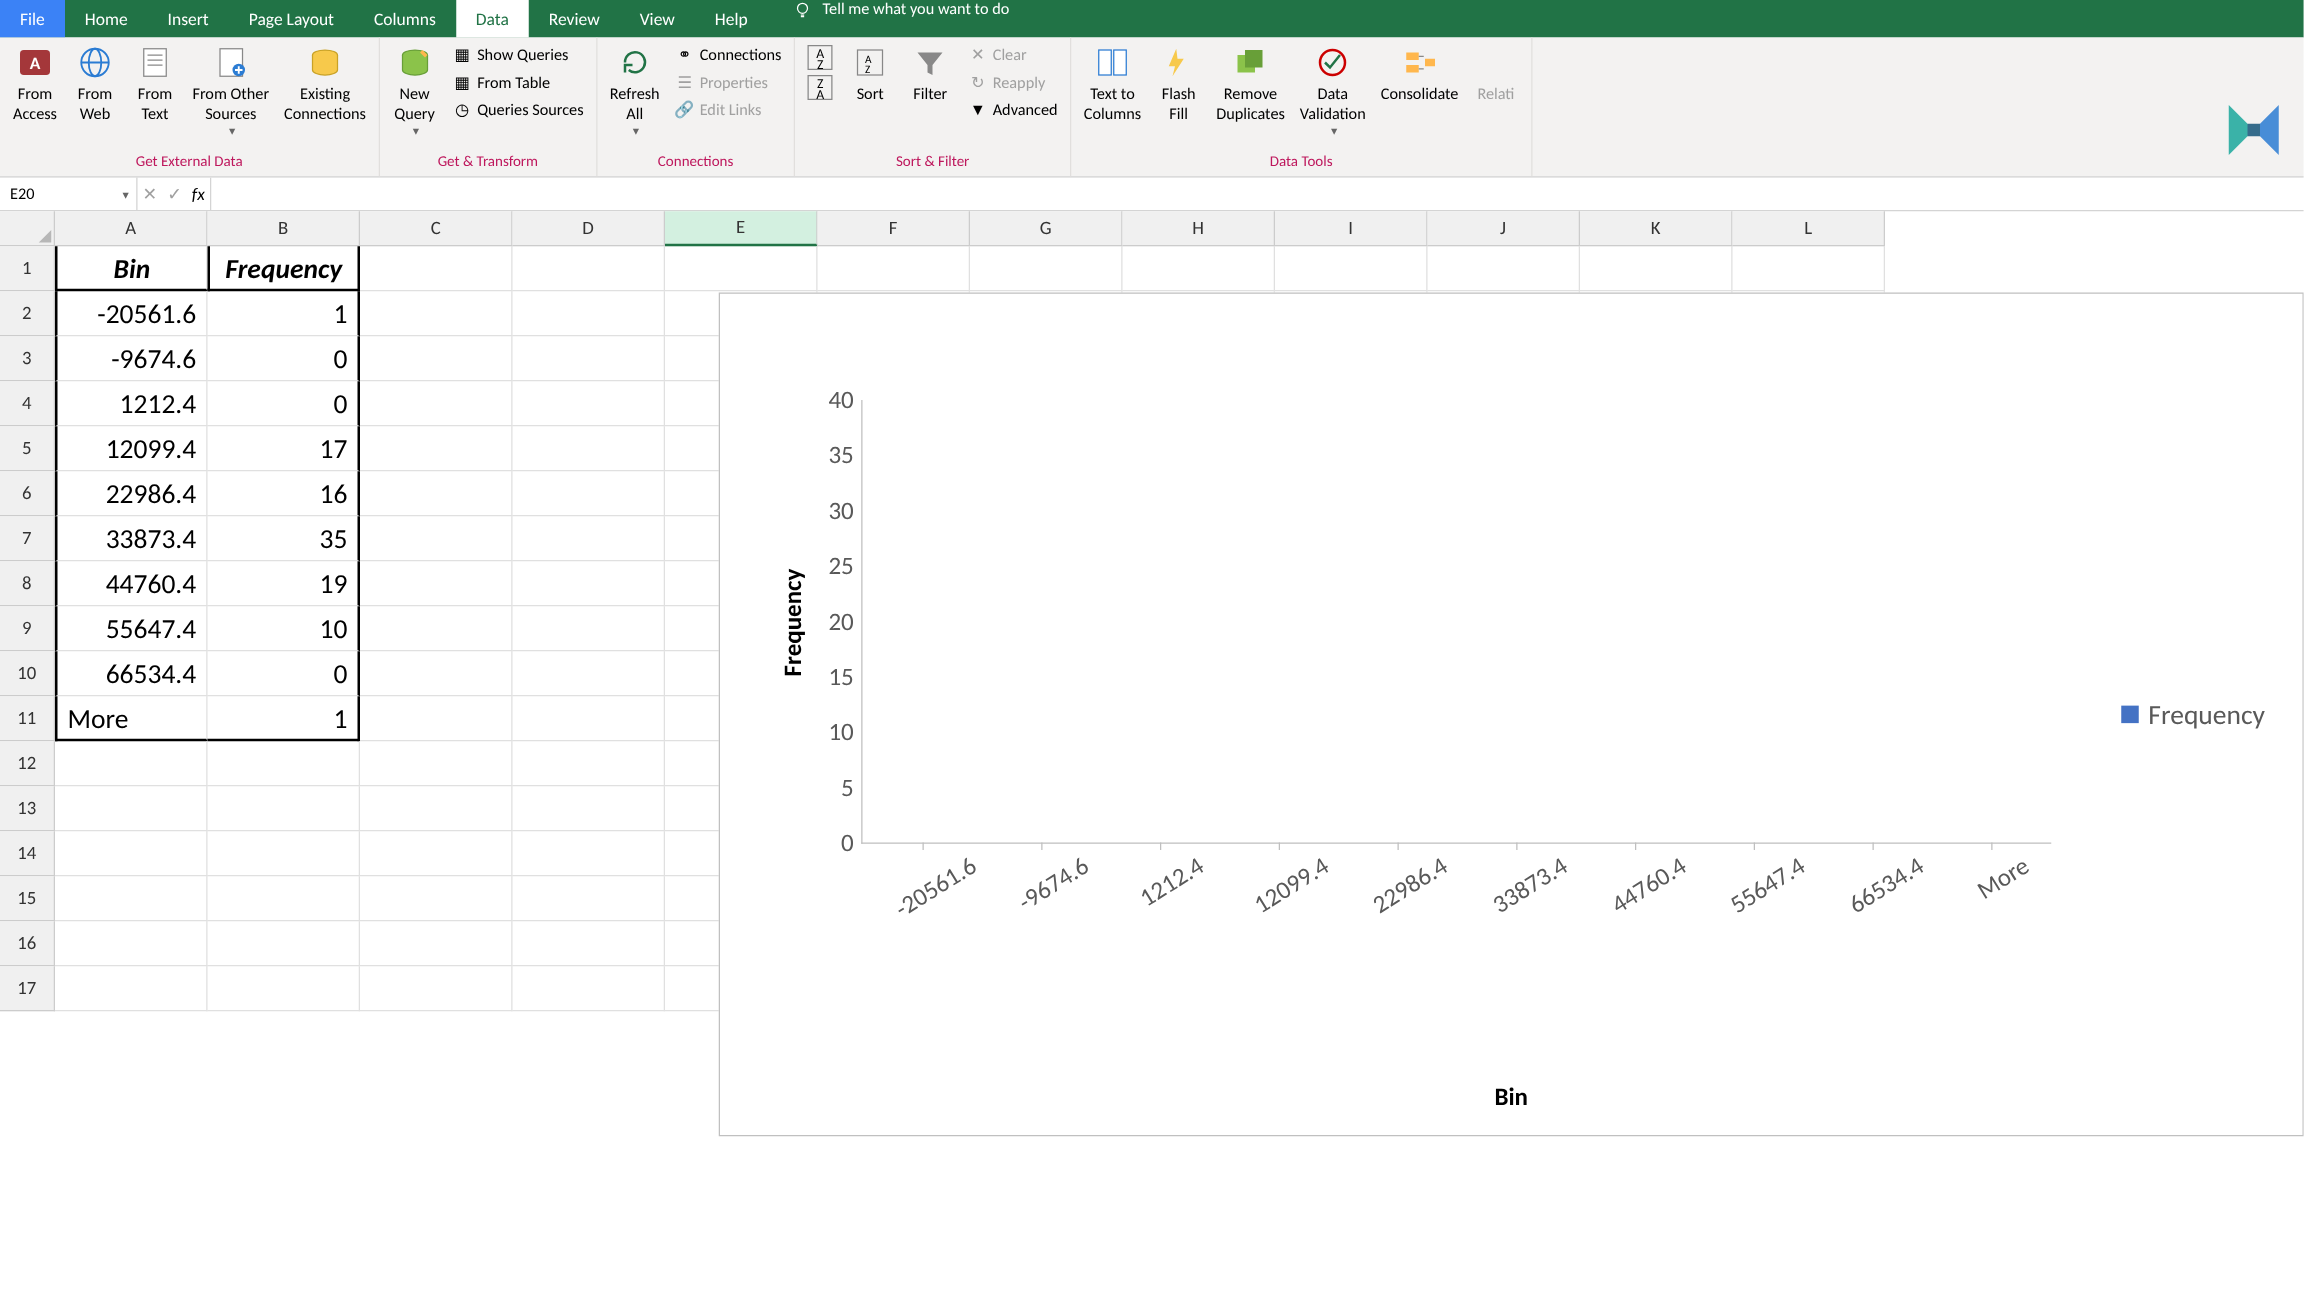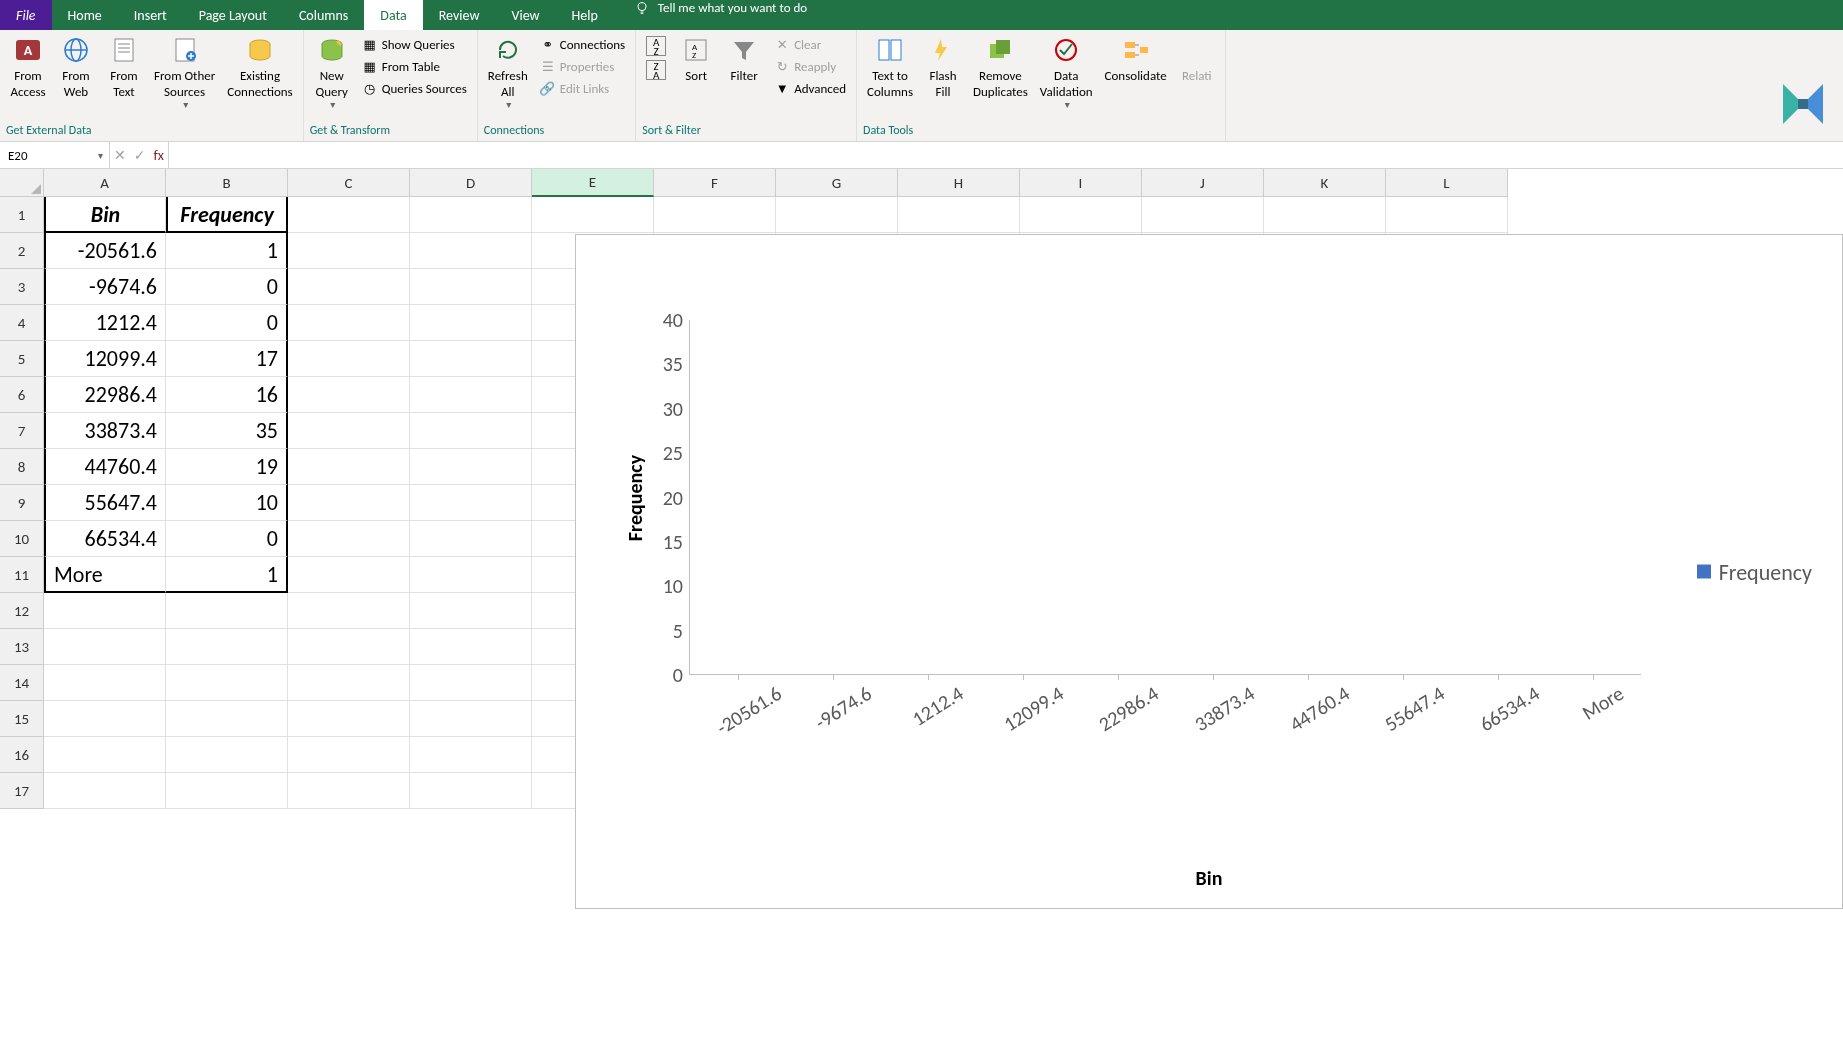--- a/index.html
+++ b/index.html
@@ -1,46 +1,46 @@
 <!DOCTYPE html>
 <html><head>
 <meta charset="utf-8">
 <style>
 * { box-sizing: border-box; margin: 0; padding: 0; }
 body { font-family: "Segoe UI", Calibri, sans-serif; font-size: 13px; background: #fff; overflow: hidden; width: 1843px; height: 1053px; }
 
 
 .ribbon-tabs { background: #217346; height: 30px; display: flex; align-items: stretch; color: #fff; }
 .ribbon-tab { padding: 0 16px; display: flex; align-items: center; cursor: pointer; font-size: 14px; }
-.ribbon-tab.file { background: #4c1d95; font-style: italic; }
+.ribbon-tab.file { background: #3b82f6; }
 .ribbon-tab.active { background: #fff; color: #217346; }
 .tell-me { display: flex; align-items: flex-start; margin-left: 20px; gap: 8px; }
 .tell-me svg { width: 16px; height: 16px; }
 
 
 .ribbon-content { background: #f3f2f1; border-bottom: 1px solid #d4d4d4; height: 112px; display: flex; position: relative; }
 .ribbon-group { border-right: 1px solid #e1dfdd; padding: 2px 6px 0 6px; display: flex; flex-direction: column; height: 100%; }
 .ribbon-group-body { flex: 1; display: flex; gap: 4px; align-items: flex-start; }
-.ribbon-group-label { font-size: 12px; color: #0f766e; padding: 2px 0 4px 0; }
+.ribbon-group-label { text-align: center; font-size: 12px; color: #be185d; padding: 2px 0 4px 0; }
 .ribbon-btn { display: flex; flex-direction: column; align-items: center; justify-content: flex-start; padding: 2px 4px; cursor: pointer; min-width: 44px; text-align: center; font-size: 13px; line-height: 1.2; }
 .ribbon-btn .icon { width: 32px; height: 32px; margin-bottom: 2px; display: flex; align-items: center; justify-content: center; }
 .ribbon-small-list { display: flex; flex-direction: column; gap: 2px; padding-top: 2px; }
 .ribbon-small { display: flex; align-items: center; gap: 4px; padding: 2px 4px; cursor: pointer; font-size: 13px; }
 .ribbon-small.disabled { color: #a0a0a0; }
 .ribbon-small .icon-sm { width: 16px; height: 16px; display: flex; align-items: center; justify-content: center; }
 .sort-icons { display: flex; flex-direction: column; gap: 4px; padding: 4px; }
 .sort-icon { width: 20px; height: 20px; font-size: 11px; border: 1px solid #888; text-align: center; cursor: pointer; display:flex; flex-direction:column; line-height:9px; padding-top:1px;}
 
 
 .formula-bar { height: 27px; display: flex; border-bottom: 1px solid #d4d4d4; align-items: stretch; }
 .name-box { width: 110px; border-right: 1px solid #d4d4d4; display: flex; align-items: center; padding: 0 8px; font-size: 13px; position:relative; }
 .name-box::after{content:"▾"; position:absolute; right:6px; color:#666; font-size:10px;}
 .fb-icons { display: flex; align-items: center; border-right: 1px solid #d4d4d4; padding: 0 4px; gap: 8px; color: #a0a0a0; }
 .fb-icons span { cursor: pointer; font-size: 14px; }
-.fb-icons .fx { color: #7f1d1d; }
+.fb-icons .fx { font-style: italic; color: #000000; }
 .formula-input { flex: 1; padding: 0 8px; display: flex; align-items: center; }
 
 
 .grid-area { position: relative; height: 880px; }
 .corner { position: absolute; left: 0; top: 0; width: 44px; height: 28px; background: #f0f0f0; border-right: 1px solid #ccc; border-bottom: 1px solid #ccc; }
 .corner::after{content:""; position:absolute; right:2px; bottom:2px; width:0;height:0; border-left:10px solid transparent; border-bottom:10px solid #b7b7b7;}
 .col-headers { position: absolute; left: 44px; top: 0; height: 28px; display: flex; }
 .col-h { width: 122px; text-align: center; background: #f0f0f0; border-right: 1px solid #ccc; border-bottom: 1px solid #ccc; font-size: 15px; color:#333; display: flex; align-items: center; justify-content: center; cursor: pointer; }
 .col-h.sel { background: #d3f0e0; border-bottom: 2px solid #217346; }
 .row-headers { position: absolute; left: 0; top: 28px; width: 44px; }

